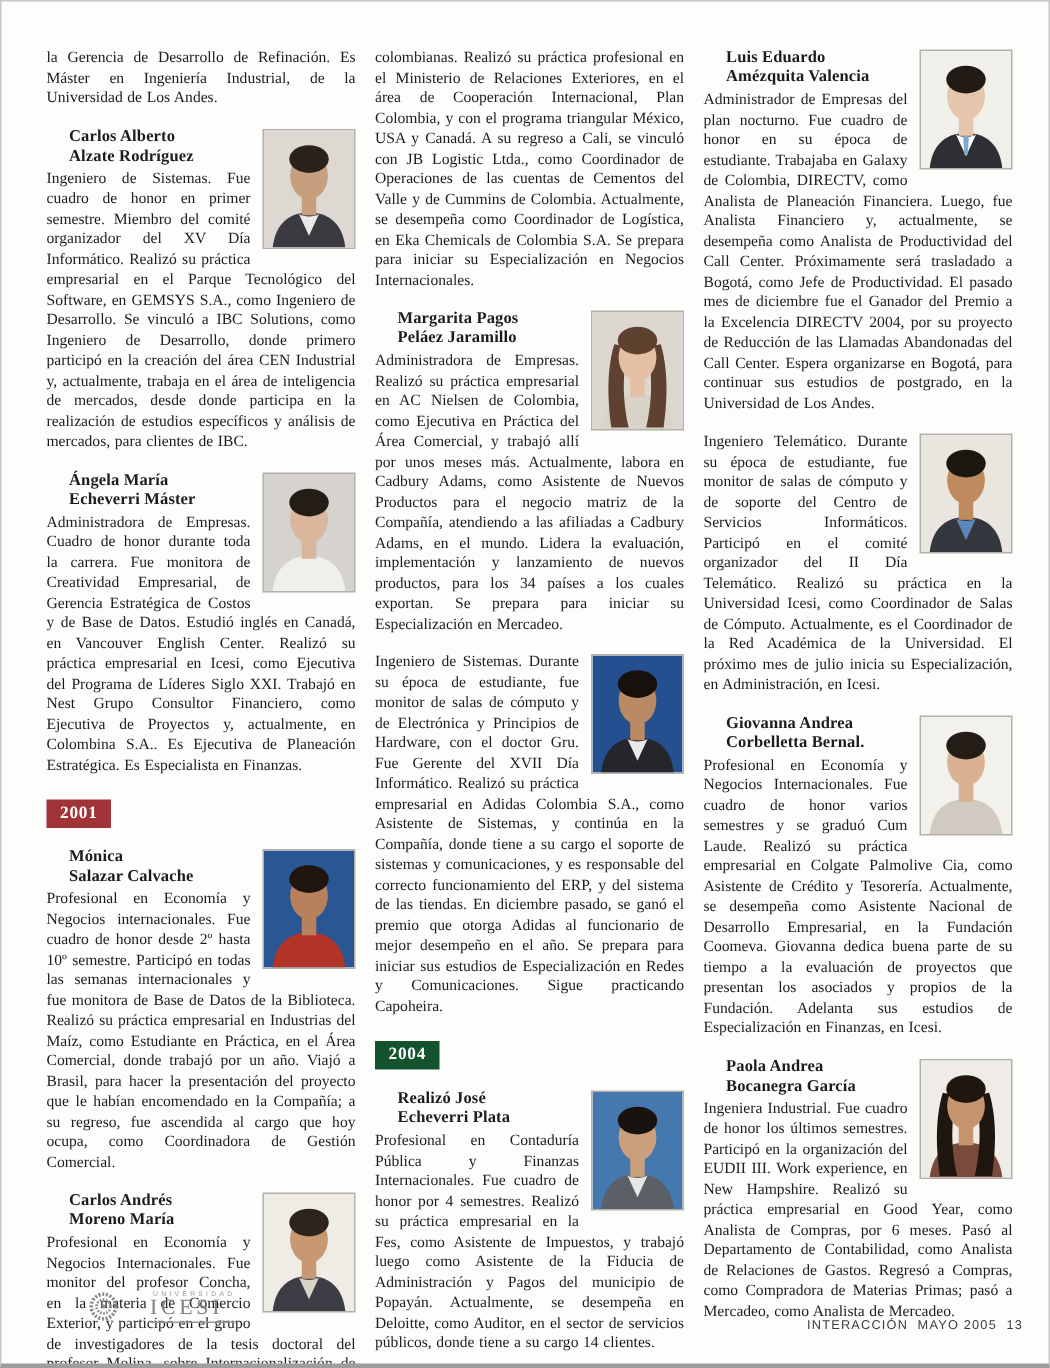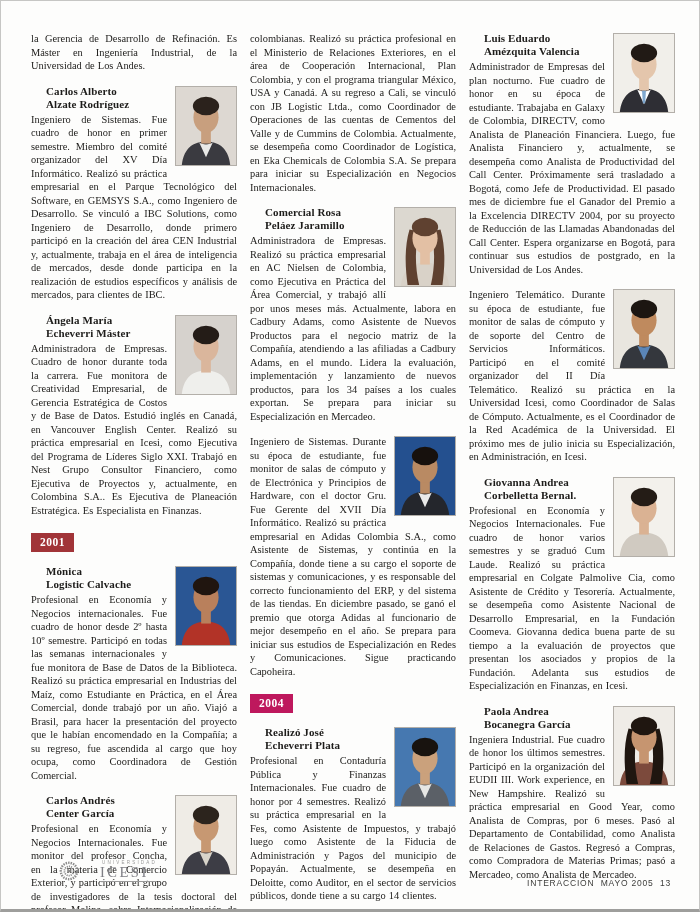--- a/index.html
+++ b/index.html
@@ -36,21 +36,21 @@
   .logo-text{display:flex;flex-direction:column;border-bottom:1.5px solid #9a9a9a;padding-bottom:2px;}
   .logo-small{
     font-family:"Liberation Sans","DejaVu Sans",sans-serif;font-size:4.5px;
     letter-spacing:2.2px;color:#9a9a9a;margin-left:2px;
   }
   .logo-name{
     font-family:"Liberation Serif","DejaVu Serif",serif;font-size:14.5px;
     letter-spacing:2.5px;color:#7e7e84;line-height:14px;
   }
   .footer{
-    position:absolute;right:28px;bottom:21px;
+    position:absolute;right:17px;bottom:21px;
     font-family:"Liberation Sans","DejaVu Sans",sans-serif;font-size:8.5px;
     letter-spacing:0.8px;color:#3c3c3a;white-space:pre;
   }
 </style>
 </head>
 <body>
 
 <div class="page">
   <div class="columns" id="columns">
       <div class="column"><p class="cont-text">la Gerencia de Desarrollo de Refinación. Es Máster en Ingeniería Industrial, de la Universidad de Los Andes.</p><div class="person">
@@ -84,65 +84,65 @@
           <span class="photo">
             <svg viewBox="0 0 62 80" preserveAspectRatio="none" xmlns="http://www.w3.org/2000/svg">
               <rect width="62" height="80" fill="#2a5694"></rect>
               <path d="M6 80 C8 62 19 56 31 56 C43 56 54 62 56 80 Z" fill="#b23327"></path>
               <rect x="26" y="42" width="10" height="16" fill="#b9805c"></rect>
               <ellipse cx="31" cy="31" rx="13" ry="16" fill="#b9805c"></ellipse>
               <ellipse cx="31" cy="19.5" rx="13.6" ry="9.5" fill="#20150f"></ellipse>
             </svg>
           </span>
           <h3 class="person-name">Mónica
-Logistic Calvache</h3>
+Salazar Calvache</h3>
           <p class="person-bio">Profesional en Economía y Negocios internacionales. Fue cuadro de honor desde 2º hasta 10º semestre. Participó en todas las semanas internacionales y fue monitora de Base de Datos de la Biblioteca. Realizó su práctica empresarial en Industrias del Maíz, como Estudiante en Práctica, en el Área Comercial, donde trabajó por un año. Viajó a Brasil, para hacer la presentación del proyecto que le habían encomendado en la Compañía; a su regreso, fue ascendida al cargo que hoy ocupa, como Coordinadora de Gestión Comercial.</p>
         </div><div class="person">
           <span class="photo">
             <svg viewBox="0 0 62 80" preserveAspectRatio="none" xmlns="http://www.w3.org/2000/svg">
               <rect width="62" height="80" fill="#efece6"></rect>
               <path d="M6 80 C8 62 19 56 31 56 C43 56 54 62 56 80 Z" fill="#3d3d45"></path>
               <path d="M24 57 L31 72 L38 57 C35 59.5 27 59.5 24 57 Z" fill="#d8d4ca"></path>
               <rect x="26" y="42" width="10" height="16" fill="#c79872"></rect>
               <ellipse cx="31" cy="31" rx="13" ry="16" fill="#c79872"></ellipse>
               <ellipse cx="31" cy="19.5" rx="13.6" ry="9.5" fill="#2c241d"></ellipse>
             </svg>
           </span>
           <h3 class="person-name">Carlos Andrés
-Center García</h3>
+Moreno María</h3>
           <p class="person-bio">Profesional en Economía y Negocios Internacionales. Fue monitor del profesor Concha, en la materia de Comercio Exterior, y participó en el grupo de investigadores de la tesis doctoral del profesor Molina, sobre Internacionalización de las Empresas</p>
         </div></div>
       <div class="column"><p class="cont-text">colombianas. Realizó su práctica profesional en el Ministerio de Relaciones Exteriores, en el área de Cooperación Internacional, Plan Colombia, y con el programa triangular México, USA y Canadá. A su regreso a Cali, se vinculó con JB Logistic Ltda., como Coordinador de Operaciones de las cuentas de Cementos del Valle y de Cummins de Colombia. Actualmente, se desempeña como Coordinador de Logística, en Eka Chemicals de Colombia S.A. Se prepara para iniciar su Especialización en Negocios Internacionales.</p><div class="person">
           <span class="photo">
             <svg viewBox="0 0 62 80" preserveAspectRatio="none" xmlns="http://www.w3.org/2000/svg">
               <rect width="62" height="80" fill="#dcd8d0"></rect>
               <path d="M6 80 C8 62 19 56 31 56 C43 56 54 62 56 80 Z" fill="#d9d2c8"></path>
               <path d="M15 22 C9 42 11 64 13 79 L25 79 C20 58 21 38 25 24 Z" fill="#5f4130"></path>
               <path d="M47 22 C53 42 51 64 49 79 L37 79 C42 58 41 38 37 24 Z" fill="#5f4130"></path>
               <rect x="26" y="42" width="10" height="16" fill="#e3c0a4"></rect>
               <ellipse cx="31" cy="31" rx="13" ry="16" fill="#e3c0a4"></ellipse>
               <ellipse cx="31" cy="19.5" rx="13.6" ry="9.5" fill="#5f4130"></ellipse>
             </svg>
           </span>
-          <h3 class="person-name">Comercial Rosa
+          <h3 class="person-name">Margarita Pagos
 Peláez Jaramillo</h3>
           <p class="person-bio">Administradora de Empresas. Realizó su práctica empresarial en AC Nielsen de Colombia, como Ejecutiva en Práctica del Área Comercial, y trabajó allí por unos meses más. Actualmente, labora en Cadbury Adams, como Asistente de Nuevos Productos para el negocio matriz de la Compañía, atendiendo a las afiliadas a Cadbury Adams, en el mundo. Lidera la evaluación, implementación y lanzamiento de nuevos productos, para los 34 países a los cuales exportan. Se prepara para iniciar su Especialización en Mercadeo.</p>
         </div><div class="person">
           <span class="photo">
             <svg viewBox="0 0 62 80" preserveAspectRatio="none" xmlns="http://www.w3.org/2000/svg">
               <rect width="62" height="80" fill="#24508f"></rect>
               <path d="M6 80 C8 62 19 56 31 56 C43 56 54 62 56 80 Z" fill="#24262c"></path>
               <path d="M24 57 L31 72 L38 57 C35 59.5 27 59.5 24 57 Z" fill="#e9e9e9"></path>
               <rect x="26" y="42" width="10" height="16" fill="#b98a63"></rect>
               <ellipse cx="31" cy="31" rx="13" ry="16" fill="#b98a63"></ellipse>
               <ellipse cx="31" cy="19.5" rx="13.6" ry="9.5" fill="#17110d"></ellipse>
             </svg>
           </span>
           <p class="person-bio">Ingeniero de Sistemas. Durante su época de estudiante, fue monitor de salas de cómputo y de Electrónica y Principios de Hardware, con el doctor Gru. Fue Gerente del XVII Día Informático. Realizó su práctica empresarial en Adidas Colombia S.A., como Asistente de Sistemas, y continúa en la Compañía, donde tiene a su cargo el soporte de sistemas y comunicaciones, y es responsable del correcto funcionamiento del ERP, y del sistema de las tiendas. En diciembre pasado, se ganó el premio que otorga Adidas al funcionario de mejor desempeño en el año. Se prepara para iniciar sus estudios de Especialización en Redes y Comunicaciones. Sigue practicando Capoheira.</p>
-        </div><div class="year-badge" style="background: #be185d;">2004</div><div class="person">
+        </div><div class="year-badge" style="background: #14532d;">2004</div><div class="person">
           <span class="photo">
             <svg viewBox="0 0 62 80" preserveAspectRatio="none" xmlns="http://www.w3.org/2000/svg">
               <rect width="62" height="80" fill="#4678b0"></rect>
               <path d="M6 80 C8 62 19 56 31 56 C43 56 54 62 56 80 Z" fill="#5b6067"></path>
               <path d="M24 57 L31 72 L38 57 C35 59.5 27 59.5 24 57 Z" fill="#e6e6e4"></path>
               <rect x="26" y="42" width="10" height="16" fill="#caa17c"></rect>
               <ellipse cx="31" cy="31" rx="13" ry="16" fill="#caa17c"></ellipse>
               <ellipse cx="31" cy="19.5" rx="13.6" ry="9.5" fill="#18130f"></ellipse>
             </svg>
           </span>

